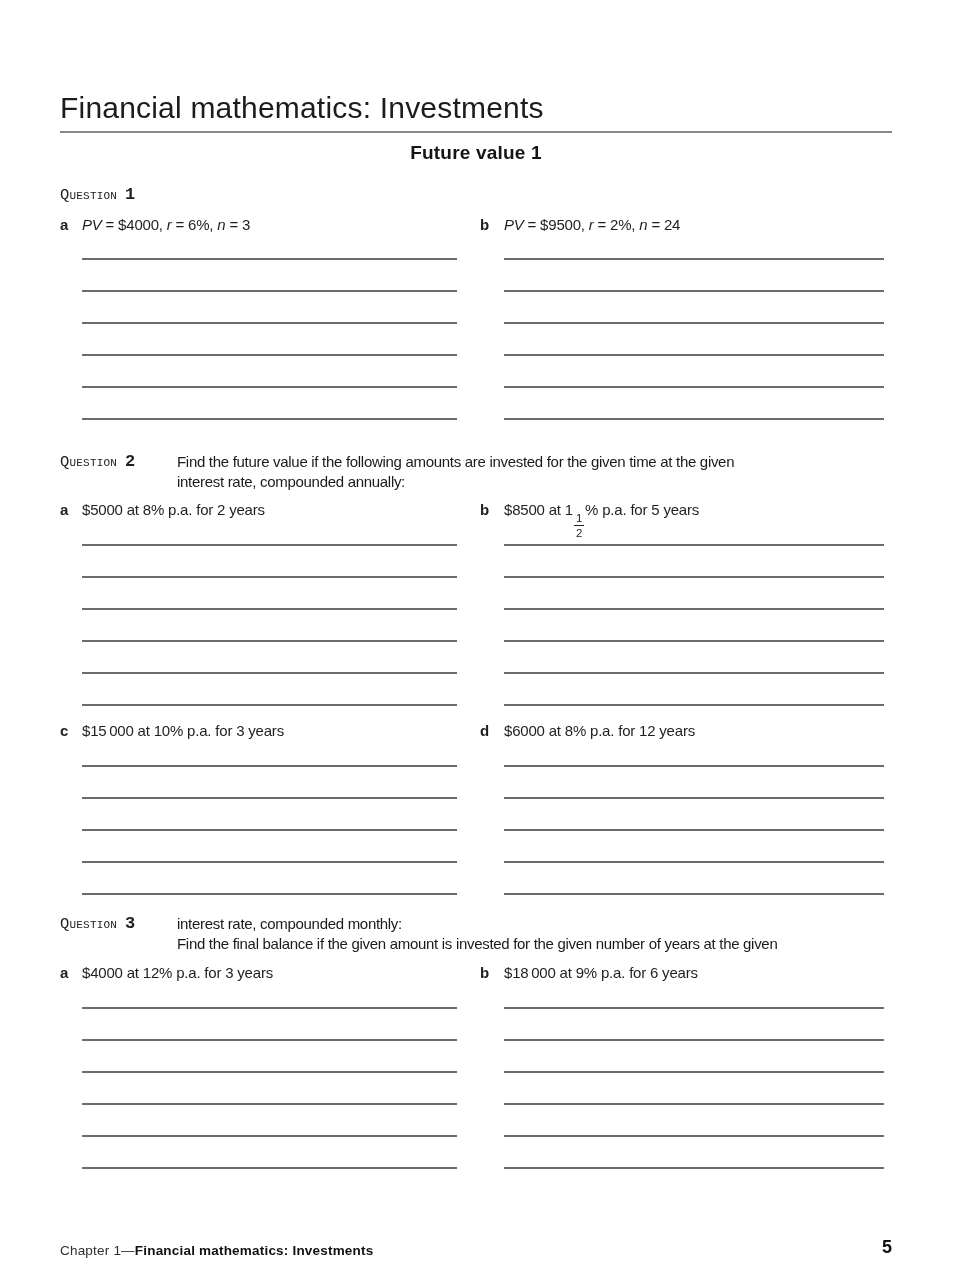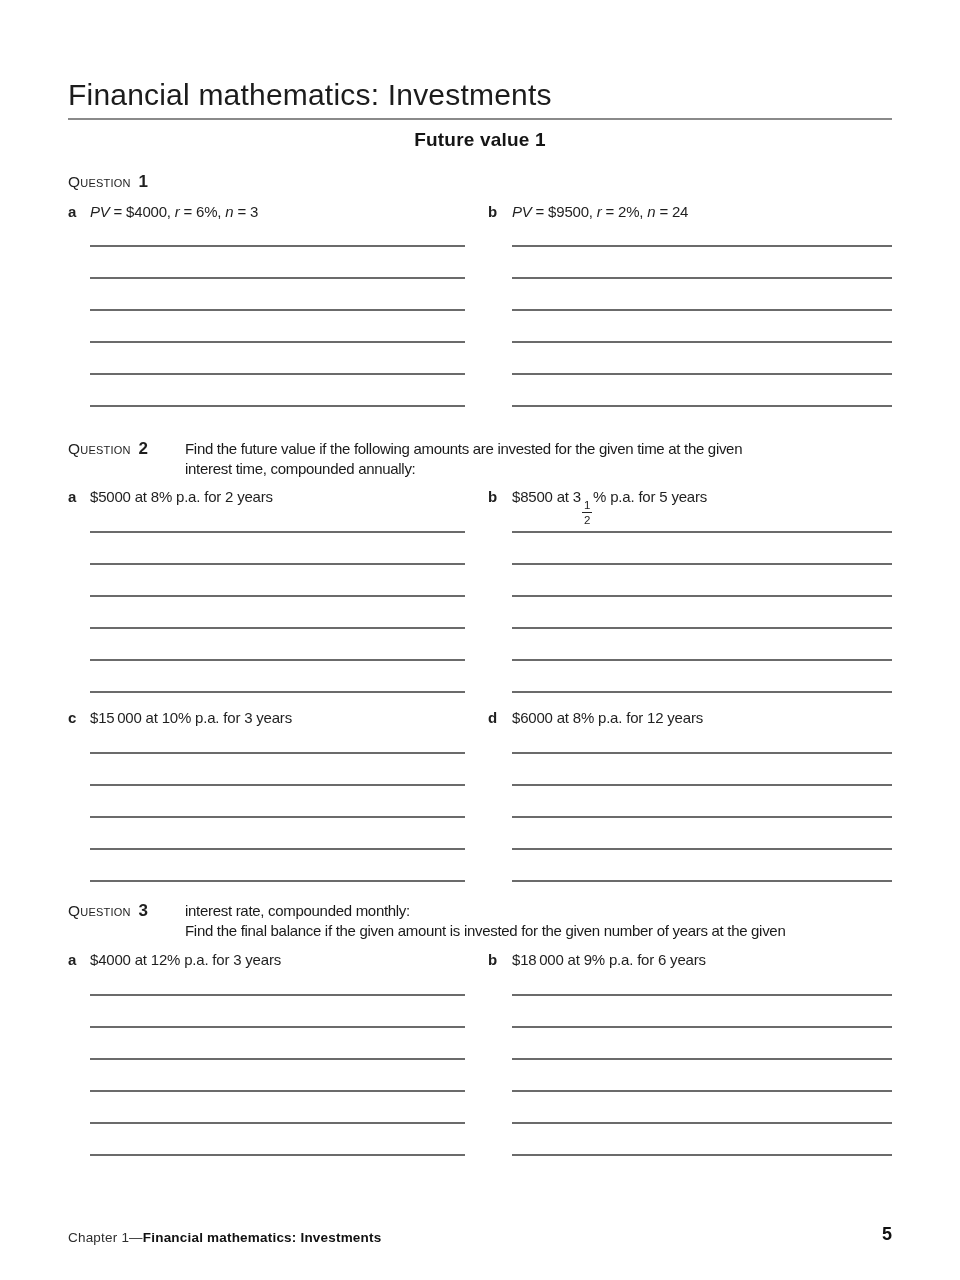--- a/index.html
+++ b/index.html
@@ -10,40 +10,40 @@
   html,body{margin:0;padding:0;background:#e8e8e8;}
   .page{
     position:relative;
     width:960px;height:1280px;
     margin:0 auto;
     background:#ffffff;
     font-family:"Liberation Sans", sans-serif;
     color:var(--text_color);
     overflow:hidden;
   }
-  .block{position:absolute;left:68px;right:68px;}
+  .block{position:absolute;left:60px;right:68px;margin-top:13px;}
   .header-block{top:80px;}
   .q1-block{top:172px;}
   .q2-block{top:439px;}
   .q2cd-block{top:708px;}
   .q3-block{top:901px;}
   .footer-block{top:1224px;display:flex;justify-content:space-between;align-items:flex-end;}
 
   h1.title{
     margin:0;font-size:30px;font-weight:400;line-height:30px;
     letter-spacing:0.2px;color:#1c1c1c;
   }
   .rule{margin-top:8px;border-top:2px solid var(--rule_color);}
   .subtitle{
     margin-top:9px;text-align:center;
     font-size:19px;font-weight:700;letter-spacing:0.2px;color:#151515;
   }
 
   .q-header{display:flex;line-height:20px;}
-  .q-label{width:117px;flex:none;white-space:nowrap;}
+  .q-label{width:117px;flex:none;white-space:nowrap;font-family:Liberation Mono, monospace;}
   .qword{font-variant:small-caps;font-size:15.5px;letter-spacing:0.2px;color:#222;}
   .qnum{font-weight:700;font-size:17px;margin-left:8px;}
   .q-prompt{flex:1;font-size:15px;letter-spacing:-0.3px;line-height:20px;color:#1a1a1a;}
   .it{font-style:italic;}
 
   .parts{display:grid;grid-template-columns:420px 404px;margin-top:10px;height:22px;align-items:start;}
   .q2-block .parts{margin-top:8px;}
   .q2cd-block .parts{margin-top:0;}
   .q3-block .parts{margin-top:9px;}
   .part{display:flex;overflow:visible;}
@@ -118,31 +118,31 @@
     </div>
   </section>
 
   <section class="block q2-block">
     <div class="q-header">
       <div class="q-label">
         <span class="qword">Question</span><span class="qnum">2</span>
       </div>
       <div class="q-prompt">
         <div>Find the future value if the following amounts are invested for the given time at the given</div>
-        <div>interest time, compounded annually:</div>
+        <div>interest rate, compounded annually:</div>
       </div>
     </div>
     <div class="parts">
       <div class="part part-left">
         <span class="pletter">a</span>
         <span class="ptext">$5000 at 8% p.a. for 2 years</span>
       </div>
       <div class="part part-right">
         <span class="pletter">b</span>
-        <span class="ptext"><span>$8500 at 3</span><span class="frac">
+        <span class="ptext"><span>$8500 at 1</span><span class="frac">
               <span class="fnum">1</span>
               <span class="fden">2</span>
             </span><span>% p.a. for 5 years</span></span>
       </div>
     </div>
     <div class="lines-row m-q2">
       <div class="lines lines-left">
           <div class="wline"></div>
           <div class="wline"></div>
           <div class="wline"></div>

